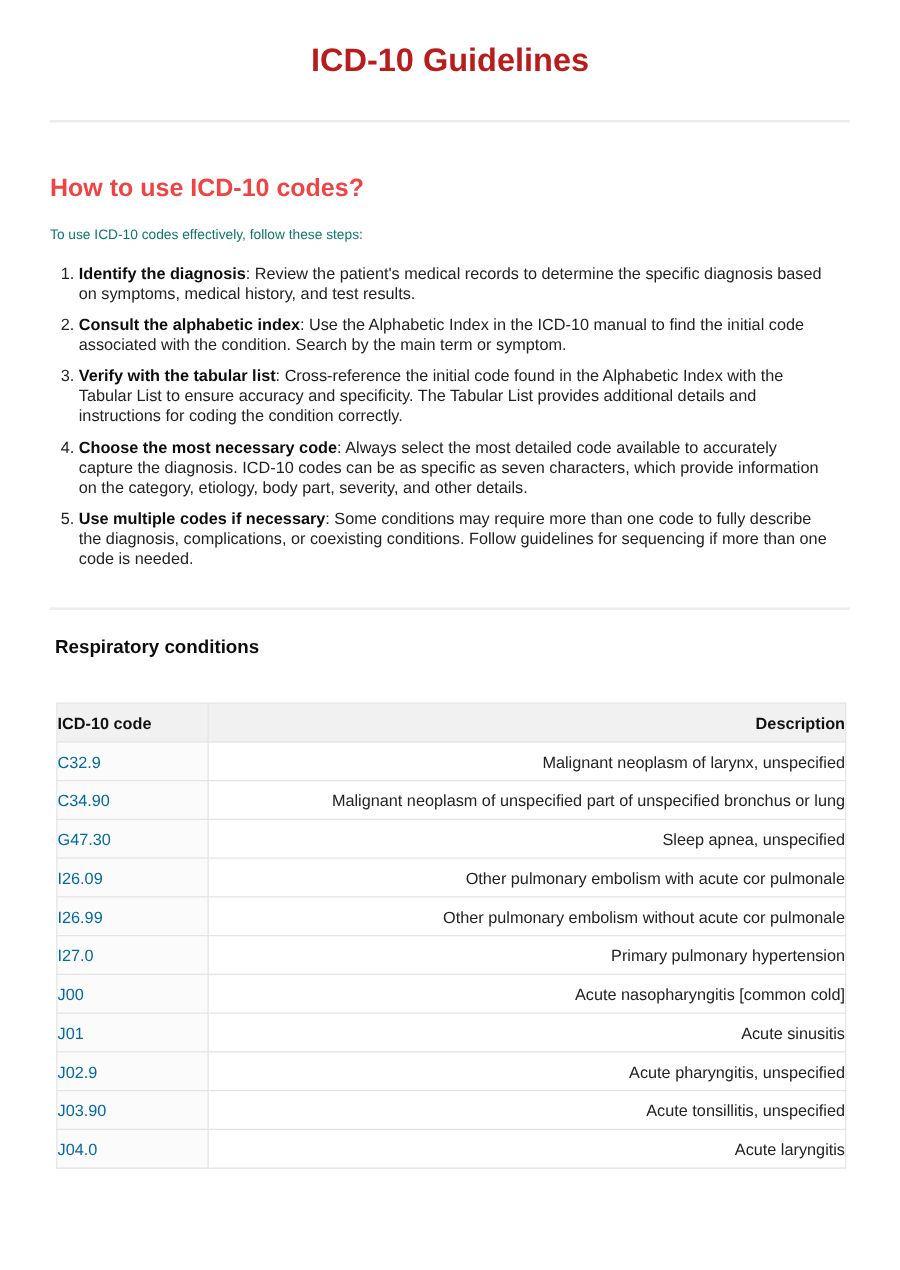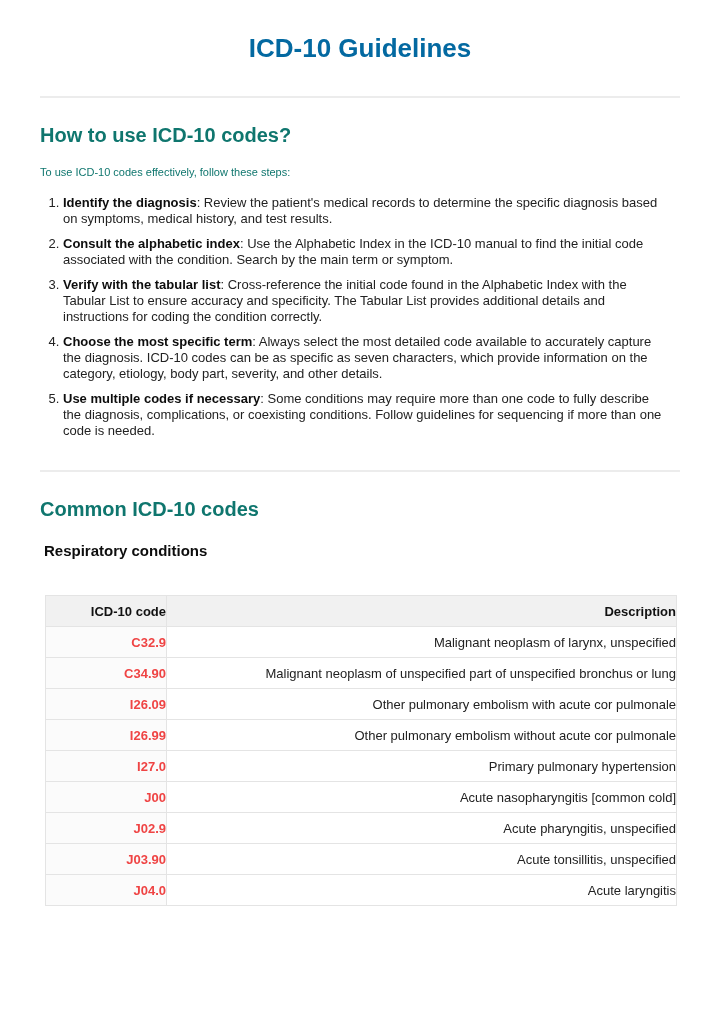--- a/index.html
+++ b/index.html
@@ -6,32 +6,32 @@
   body {
     width:720px; height:1016px; overflow:hidden;
     font-family:"Liberation Sans", sans-serif;
     color:#212121;
     -webkit-font-smoothing:antialiased;
   }
   .page { padding:33px 40px 0 40px; }
 
   .doc-title {
     font-size:26px; line-height:30px; font-weight:bold;
-    text-align:center; color:#0369a1; margin:0;
+    text-align:center; color:#b91c1c; margin:0;
   }
 
   hr.divider {
     border:none; border-top:2px solid #ececec;
     margin:33px 0 0 0;
   }
   hr.divider2 { border:none; border-top:2px solid #ececec; margin:31px 0 0 0; }
 
   h2.section-heading {
     font-size:20px; line-height:24px; font-weight:bold;
-    color:#0f766e; margin:25px 0 0 0;
+    color:#ef4444; margin:41px 0 0 0;
   }
   h3.sub-heading {
     font-size:15px; line-height:18px; font-weight:bold;
     color:#0d0d0d; margin:21px 0 0 4px;
   }
 
   p.intro {
     font-size:11px; line-height:16px; margin:17px 0 0 0; color:#0f766e;
   }
 
@@ -47,83 +47,90 @@
   table.codes {
     border-collapse:collapse; margin:35px 0 0 5px;
     width:632px; table-layout:fixed;
     font-size:13px;
   }
   table.codes th, table.codes td {
     border:1px solid #e4e4e4; height:30px; padding:0;
     vertical-align:middle;
   }
   table.codes th { background:#f1f1f1; font-weight:bold; color:#111111; }
-  th.col-code, td.cell-code { width:120px; text-align:right; }
-  td.cell-code { font-weight:bold; color:#ef4444; background:#fbfbfb; }
+  th.col-code, td.cell-code { width:120px; text-align:left; }
+  td.cell-code { font-weight:normal; color:#0369a1; background:#fbfbfb; }
   th.col-desc, td.cell-desc { text-align:right; padding-left:13px; }
   td.cell-desc { color:#222222; }
 </style>
 </head>
 <body>
 
 <div class="page">
 
   <h1 class="doc-title">ICD-10 Guidelines</h1>
 
   <hr class="divider">
 
   <section>
     <h2 class="section-heading">How to use ICD-10 codes?</h2>
     <p class="intro">To use ICD-10 codes effectively, follow these steps:</p>
     <ol class="steps">
       <li><b>Identify the diagnosis</b><span>: Review the patient's medical records to determine the specific diagnosis based on symptoms, medical history, and test results.</span></li>
       <li><b>Consult the alphabetic index</b><span>: Use the Alphabetic Index in the ICD-10 manual to find the initial code associated with the condition. Search by the main term or symptom.</span></li>
       <li><b>Verify with the tabular list</b><span>: Cross-reference the initial code found in the Alphabetic Index with the Tabular List to ensure accuracy and specificity. The Tabular List provides additional details and instructions for coding the condition correctly.</span></li>
-      <li><b>Choose the most specific term</b><span>: Always select the most detailed code available to accurately capture the diagnosis. ICD-10 codes can be as specific as seven characters, which provide information on the category, etiology, body part, severity, and other details.</span></li>
+      <li><b>Choose the most necessary code</b><span>: Always select the most detailed code available to accurately capture the diagnosis. ICD-10 codes can be as specific as seven characters, which provide information on the category, etiology, body part, severity, and other details.</span></li>
       <li><b>Use multiple codes if necessary</b><span>: Some conditions may require more than one code to fully describe the diagnosis, complications, or coexisting conditions. Follow guidelines for sequencing if more than one code is needed.</span></li>
     </ol>
   </section>
 
   <hr class="divider2">
 
   <section>
-    <h2 class="section-heading">Common ICD-10 codes</h2>
     <h3 class="sub-heading">Respiratory conditions</h3>
 
     <table class="codes">
       <thead>
         <tr>
           <th class="col-code">ICD-10 code</th>
           <th class="col-desc">Description</th>
         </tr>
       </thead>
       <tbody>
         <tr>
           <td class="cell-code">C32.9</td>
           <td class="cell-desc">Malignant neoplasm of larynx, unspecified</td>
         </tr>
         <tr>
           <td class="cell-code">C34.90</td>
           <td class="cell-desc">Malignant neoplasm of unspecified part of unspecified bronchus or lung</td>
         </tr>
         <tr>
+          <td class="cell-code">G47.30</td>
+          <td class="cell-desc">Sleep apnea, unspecified</td>
+        </tr>
+        <tr>
           <td class="cell-code">I26.09</td>
           <td class="cell-desc">Other pulmonary embolism with acute cor pulmonale</td>
         </tr>
         <tr>
           <td class="cell-code">I26.99</td>
           <td class="cell-desc">Other pulmonary embolism without acute cor pulmonale</td>
         </tr>
         <tr>
           <td class="cell-code">I27.0</td>
           <td class="cell-desc">Primary pulmonary hypertension</td>
         </tr>
         <tr>
           <td class="cell-code">J00</td>
           <td class="cell-desc">Acute nasopharyngitis [common cold]</td>
+        </tr>
+        <tr>
+          <td class="cell-code">J01</td>
+          <td class="cell-desc">Acute sinusitis</td>
         </tr>
         <tr>
           <td class="cell-code">J02.9</td>
           <td class="cell-desc">Acute pharyngitis, unspecified</td>
         </tr>
         <tr>
           <td class="cell-code">J03.90</td>
           <td class="cell-desc">Acute tonsillitis, unspecified</td>
         </tr>
         <tr>

